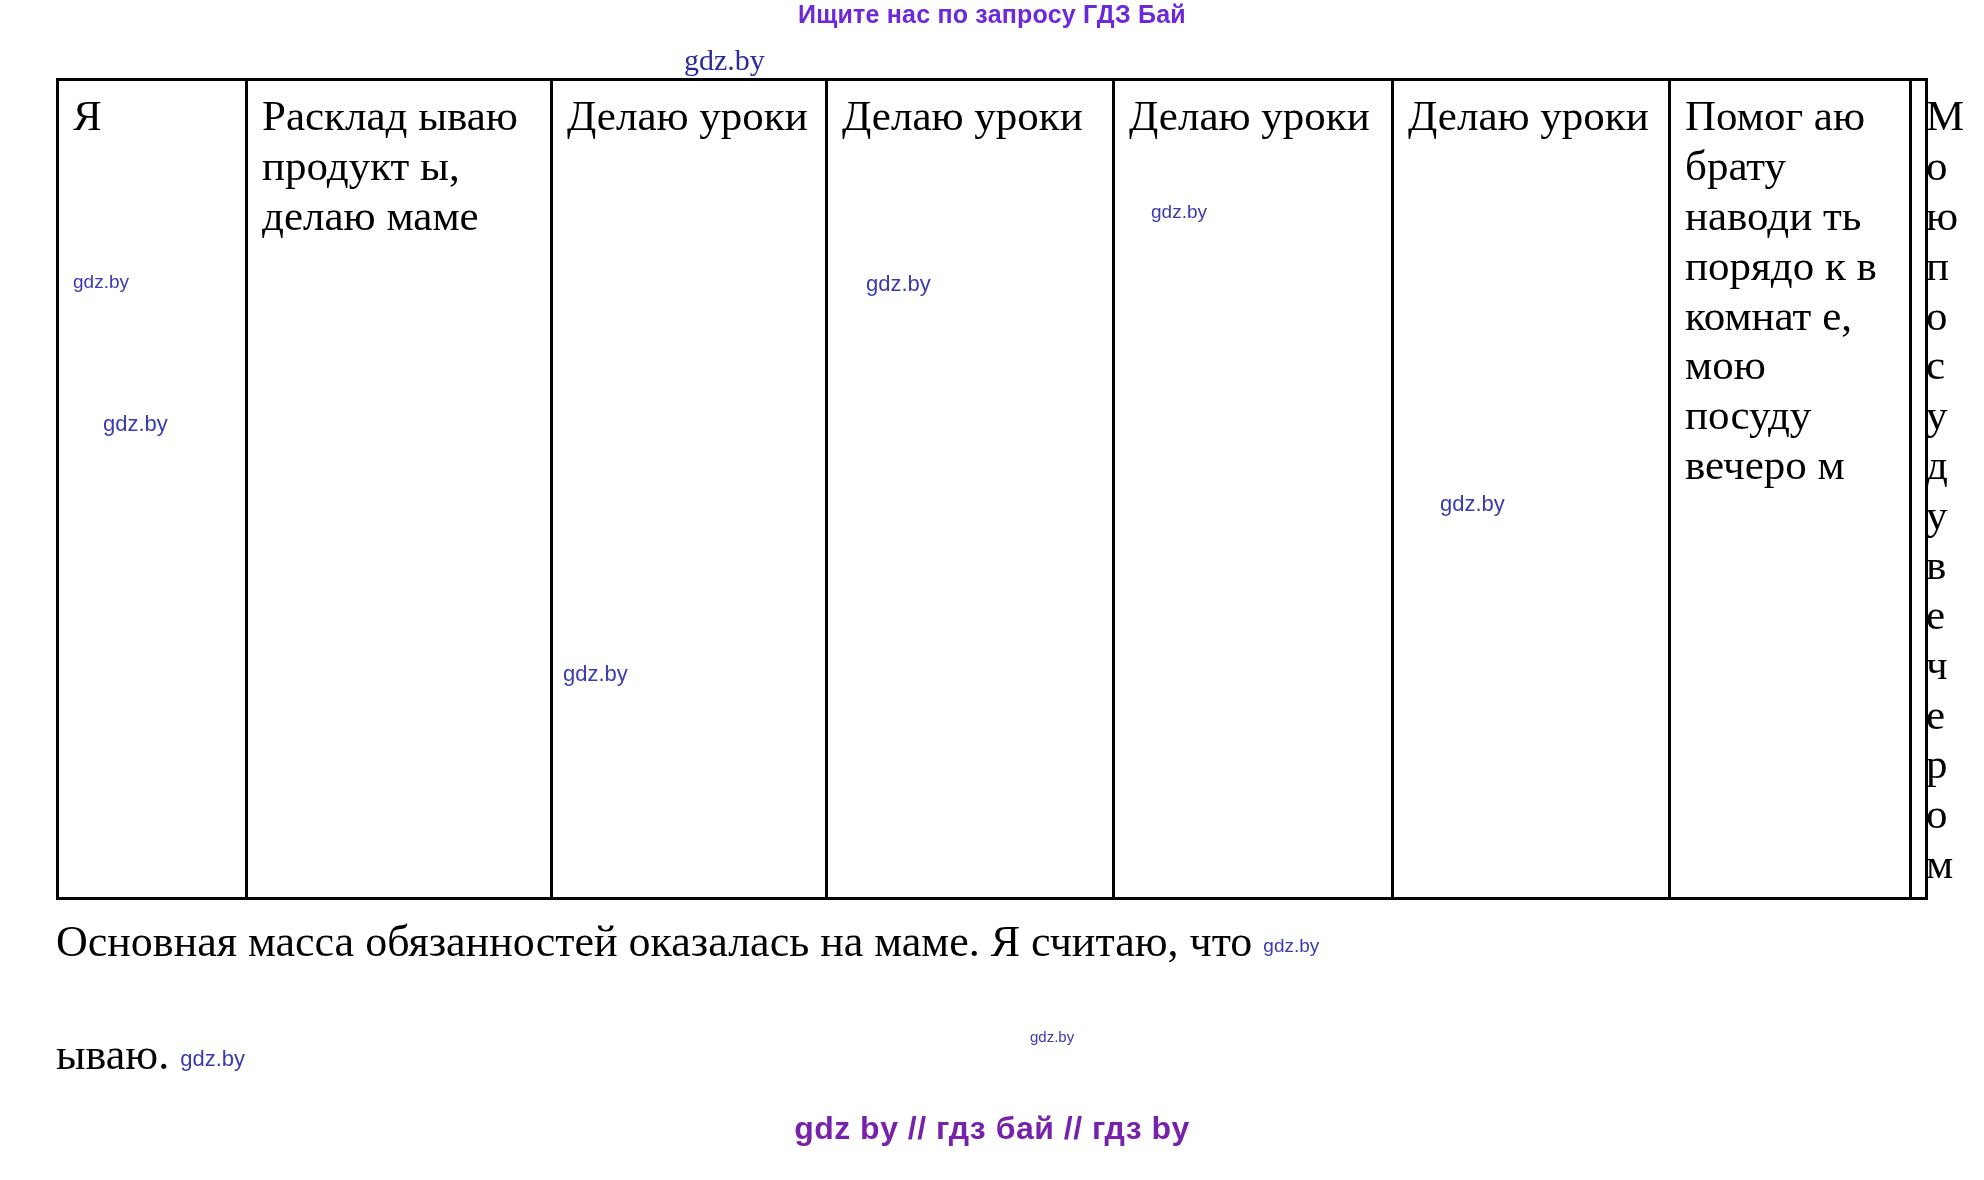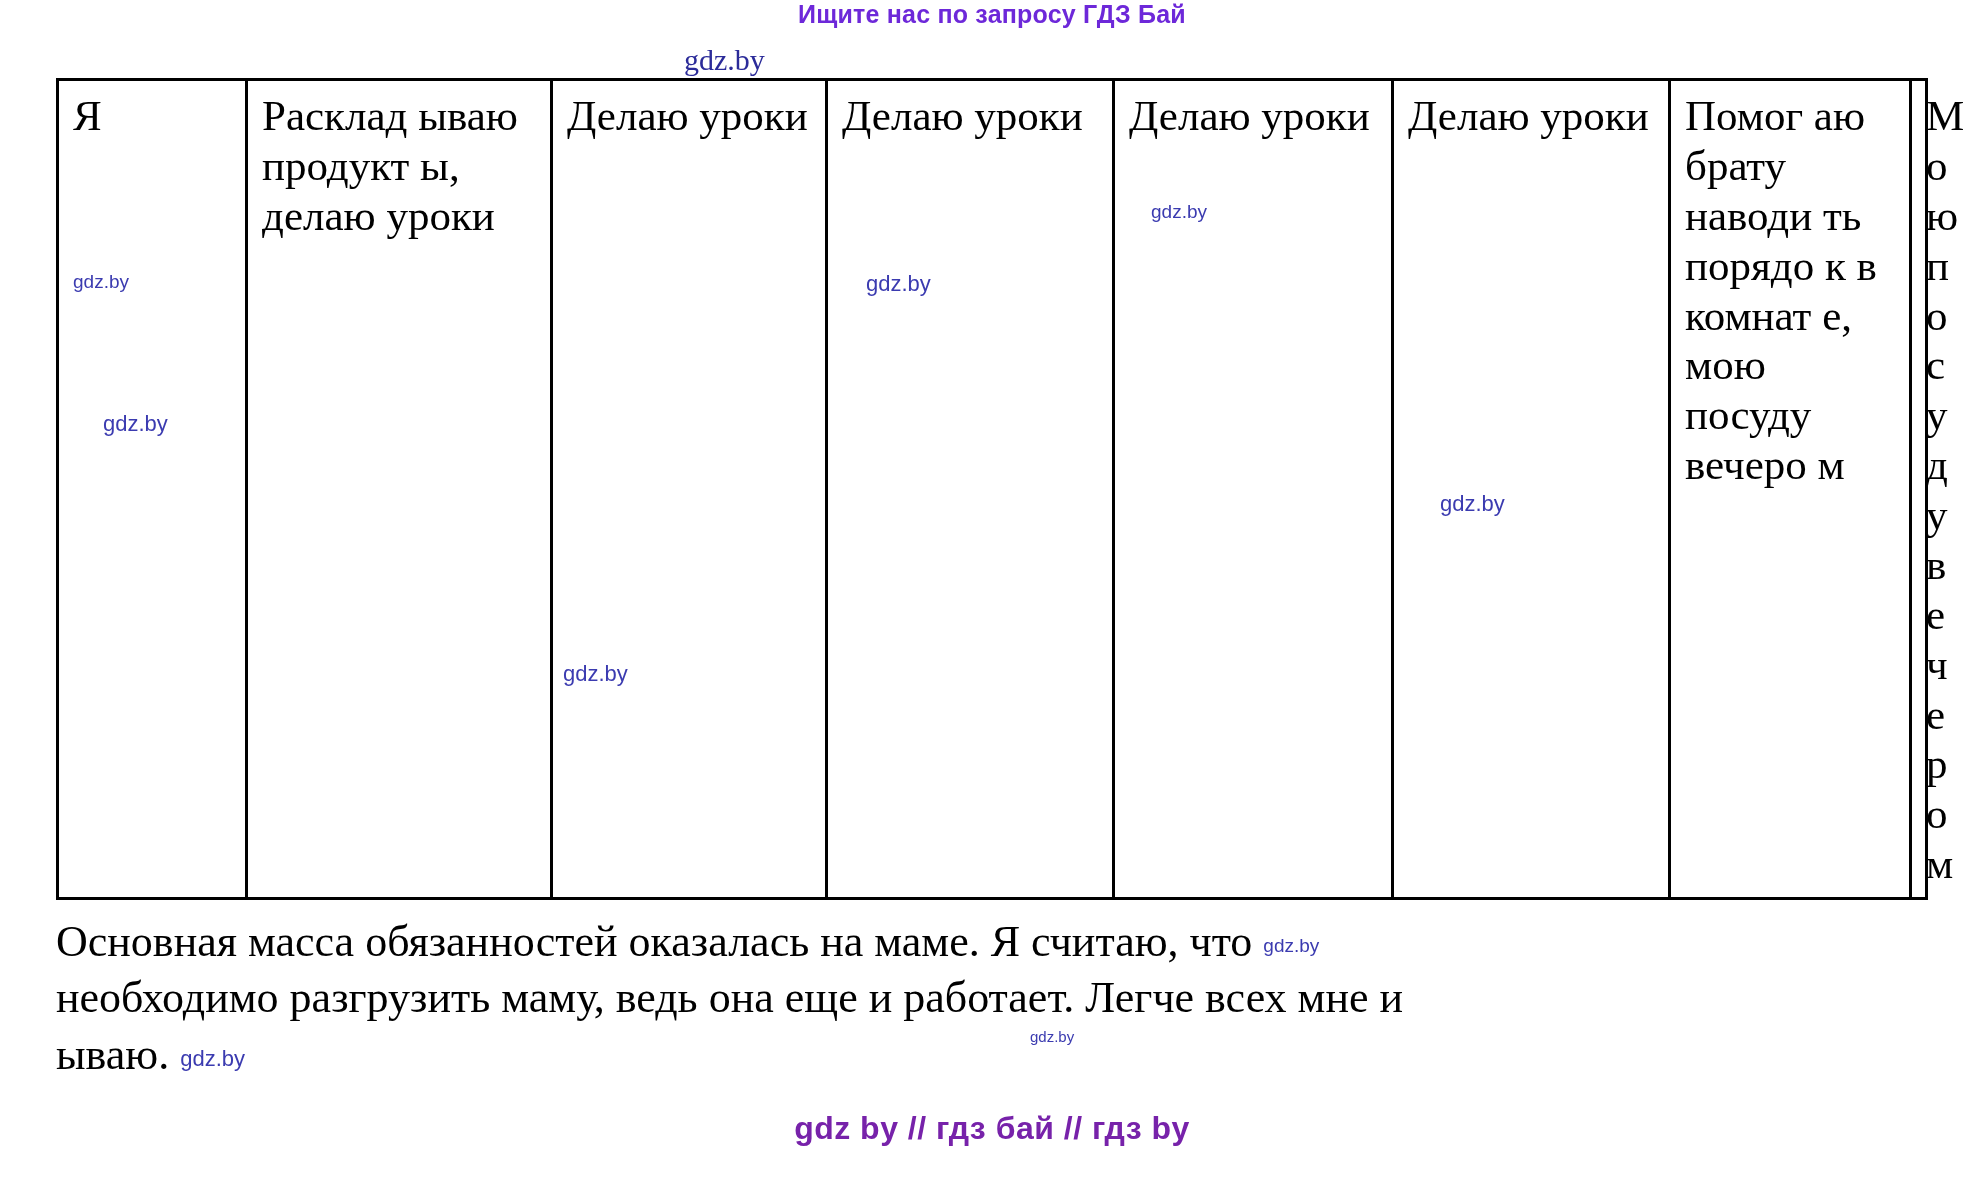--- a/index.html
+++ b/index.html
@@ -111,21 +111,21 @@
 <div class="table-wrap">
   <table class="grid">
     <tbody>
         <tr>
       <td style="width:160px">
         <span class="cell-text">Я</span>
         <span class="wm wm-abs wm-small" style="left:14px; top:190px;">gdz.by</span>
         <span class="wm wm-abs wm-mid" style="left:44px; top:330px;">gdz.by</span>
       </td>
       <td style="width:276px">
-        <span class="cell-text">Расклад ываю продукт ы, делаю уроки</span>
+        <span class="cell-text">Расклад ываю продукт ы, делаю маме</span>
       </td>
       <td style="width:246px">
         <span class="cell-text">Делаю уроки</span>
         <span class="wm wm-abs wm-mid" style="left:10px; top:580px;">gdz.by</span>
       </td>
       <td style="width:258px">
         <span class="cell-text">Делаю уроки</span>
         <span class="wm wm-abs wm-mid" style="left:38px; top:190px;">gdz.by</span>
       </td>
       <td style="width:250px">
@@ -144,21 +144,21 @@
 
       </td>
     </tr>
   </tbody>
     </table>
 </div>
 
 <div class="para">
   <span>Основная масса обязанностей оказалась на маме. Я считаю, что</span>
   <span class="wm wm-small">gdz.by</span><br>
-  <span>необходимо разгрузить маму, ведь она еще и работает. Легче всех мне и</span><br>
+  <br>
   <span>ываю.</span>
   <span class="wm wm-mid">gdz.by</span>
 </div>
 <span class="wm wm-tiny" style="position:absolute; left:1030px; top:1028px;">gdz.by</span>
 
 <div class="footer">
   <span>gdz by</span>
   <span class="sep">//</span>
   <span>гдз бай</span>
   <span class="sep">//</span>

